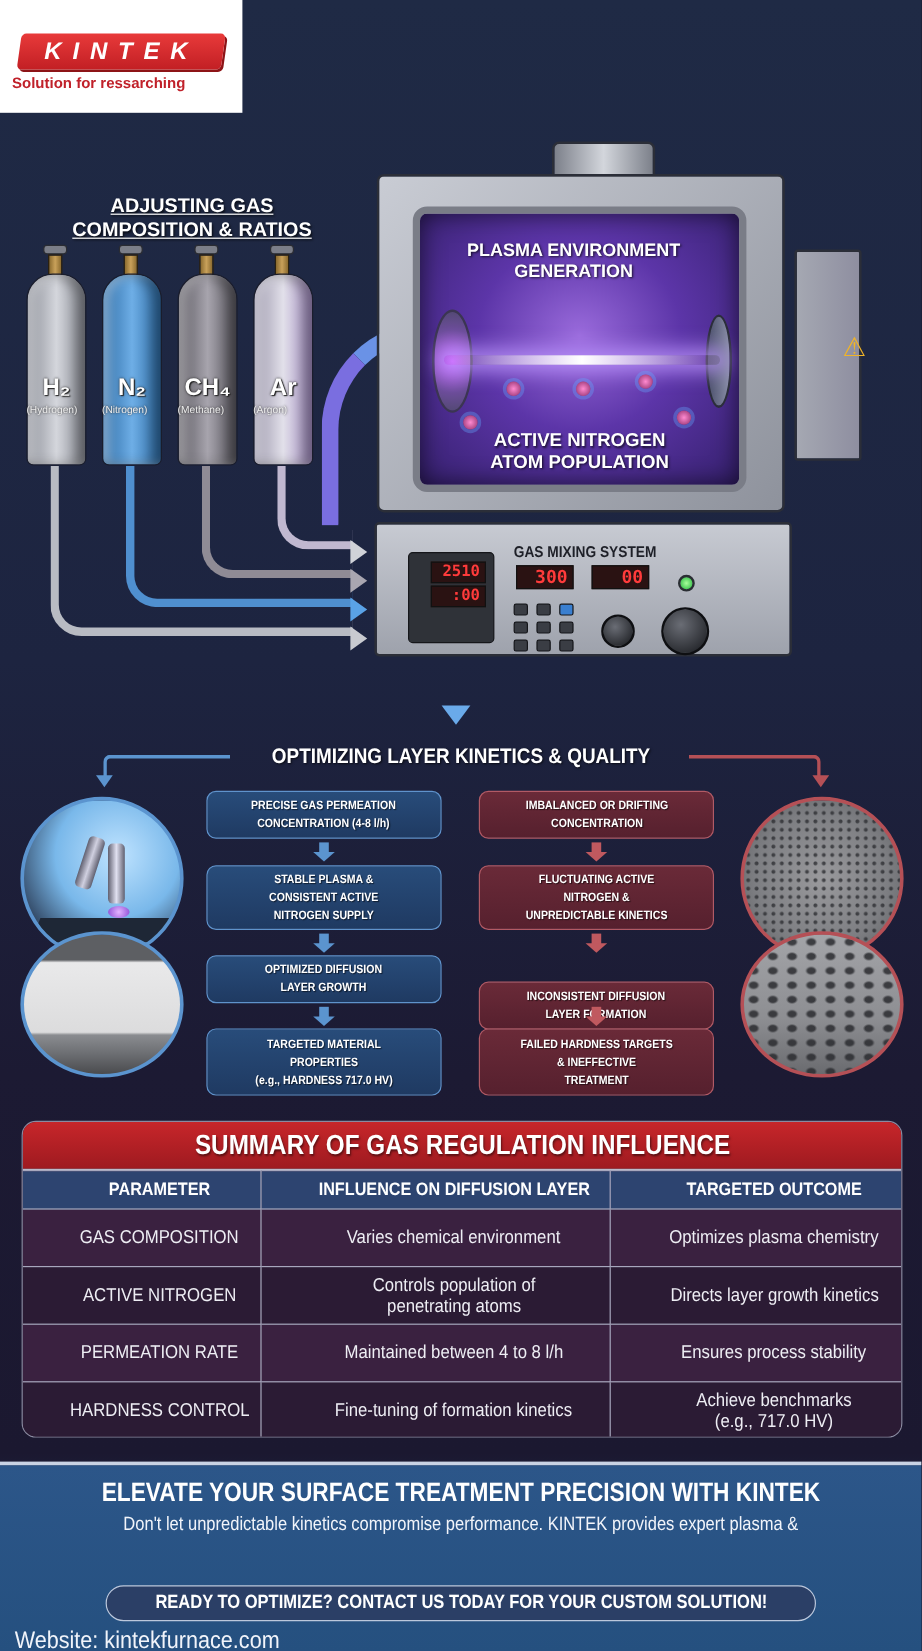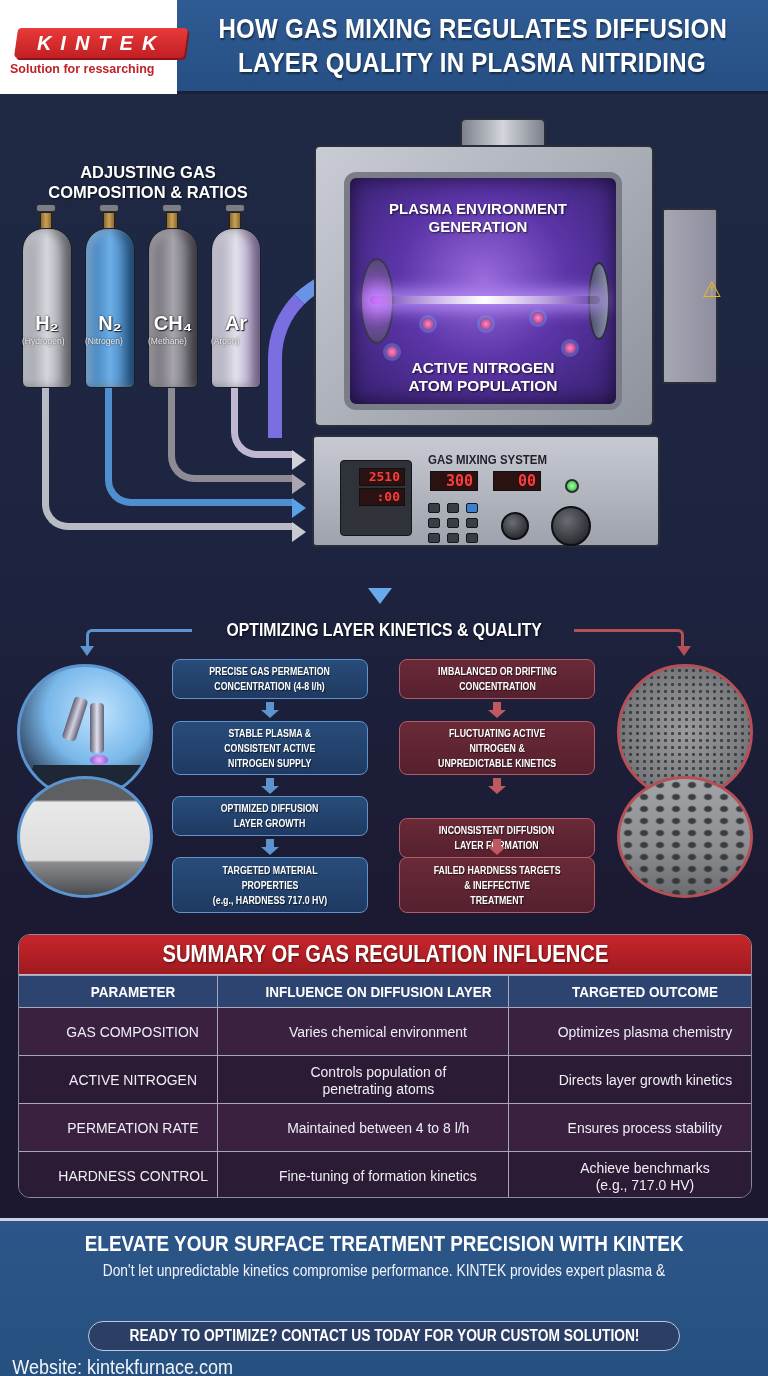--- a/index.html
+++ b/index.html
@@ -115,27 +115,23 @@
 
 <div class="page">
 
   <div class="header">
     <div class="logo-box">
       <div class="logo-badge">
         <span class="logo-text">KINTEK</span>
       </div>
       <div class="logo-tag">Solution for ressarching</div>
     </div>
-    <div class="title-box">
-      <div class="title-line">HOW GAS MIXING REGULATES DIFFUSION</div>
-      <div class="title-line">LAYER QUALITY IN PLASMA NITRIDING</div>
-    </div>
-  </div>
-
-  <div class="label-caps" style="left:28px; top:162px; width:240px; font-size:16.5px;">
+  </div>
+
+  <div class="label-caps" style="left:40px; top:162px; width:240px; font-size:16.5px;text-decoration:underline;">
     <div>ADJUSTING GAS</div>
     <div>COMPOSITION &amp; RATIOS</div>
   </div>
 
   <div>
     <div class="cyl-valve" style="left:36px;"></div>
     <div class="cyl-neck" style="left:40px;"></div>
     <div class="cyl" style="left:22px; background:linear-gradient(90deg,#8d9099,#d4d6dc,#8d9099);"></div>
     <div class="cyl-formula" style="left:22px;">H₂</div>
     <div class="cyl-name" style="left:22px;">(Hydrogen)</div>

